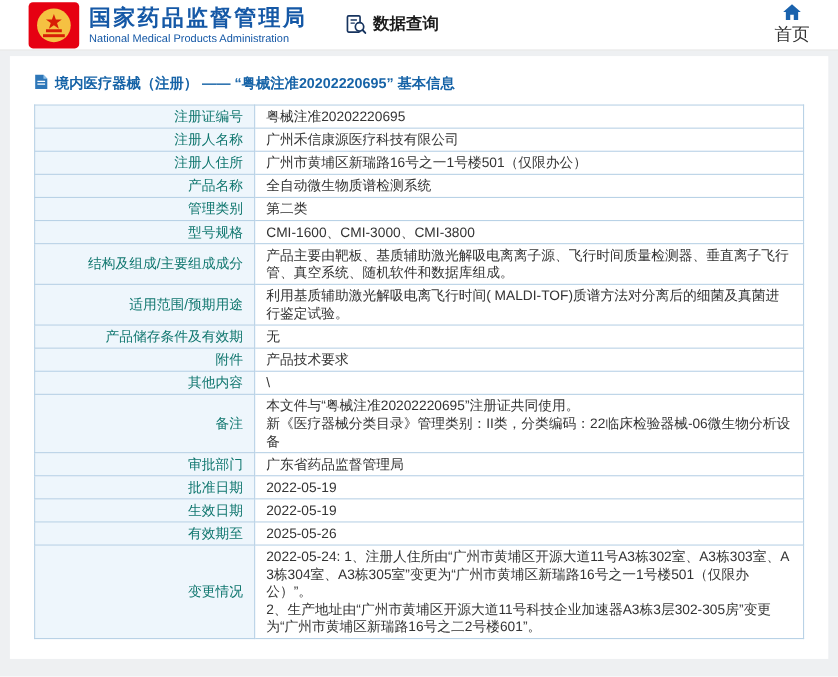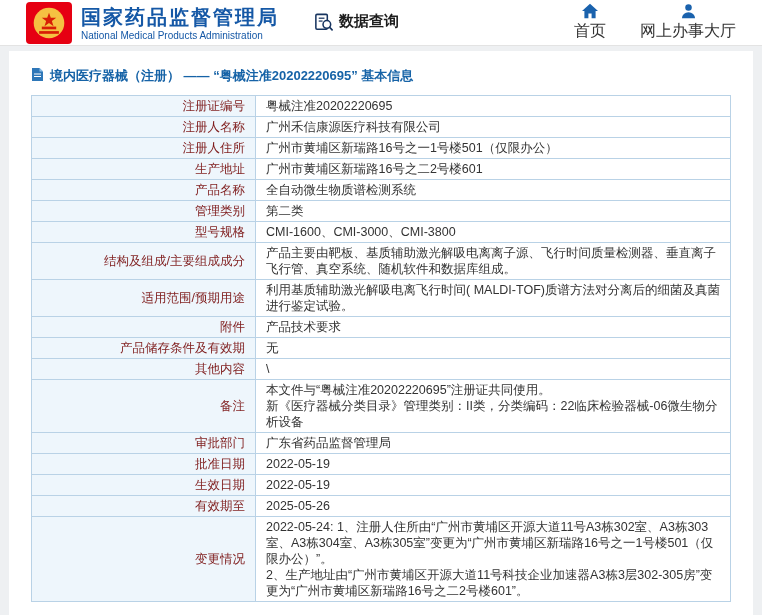--- a/index.html
+++ b/index.html
@@ -54,23 +54,23 @@
   table.info { border-collapse: collapse; width: 100%; table-layout: fixed; }
   table.info td {
     border: 1px solid #b9d2e6;
     font-size: 12.5px;
     line-height: 16px;
     padding: 2px 10px;
     vertical-align: middle;
   }
   td.label {
     background: #eef6fc;
-    width: 224px;
+    width: 200px;
     text-align: right;
-    color: #7f1d1d;
+    color: #0f766e;
   }
   td.value {
     background: #fff;
     text-align: left;
     color: #333;
     white-space: pre-line;
     word-break: break-all;
   }
   .icon { display: inline-block; line-height: 0; }
 </style>
@@ -106,29 +106,20 @@
   </div>
   <div class="header-nav">
     <div class="nav-item">
       <span class="icon">
         <svg width="18" height="16" viewBox="0 0 22 20">
           <path d="M11 1 L21 10 H18 V19 H13 V13 H9 V19 H4 V10 H1 Z" fill="#1a62ad"></path>
         </svg>
       </span>
       <span>首页</span>
     </div>
-    <div class="nav-item">
-      <span class="icon">
-        <svg width="17" height="16" viewBox="0 0 22 20">
-          <circle cx="11" cy="5.5" r="4.2" fill="#1a62ad"></circle>
-          <path d="M2.5 19.5 a8.5 8 0 0 1 17 0 Z" fill="#1a62ad"></path>
-        </svg>
-      </span>
-      <span>网上办事大厅</span>
-    </div>
   </div>
 </div>
 
 <div class="main">
   <div class="panel">
 
     <div class="breadcrumb">
       <span class="icon">
         <svg width="13" height="15" viewBox="0 0 13 15">
           <path d="M1 1 h7.5 l3.5 3.5 V14 H1 Z" fill="#2e77b8"></path>
@@ -148,50 +139,46 @@
       </tr>
       <tr>
         <td class="label">注册人名称</td>
         <td class="value">广州禾信康源医疗科技有限公司</td>
       </tr>
       <tr>
         <td class="label">注册人住所</td>
         <td class="value">广州市黄埔区新瑞路16号之一1号楼501（仅限办公）</td>
       </tr>
       <tr>
-        <td class="label">生产地址</td>
-        <td class="value">广州市黄埔区新瑞路16号之二2号楼601</td>
-      </tr>
-      <tr>
         <td class="label">产品名称</td>
         <td class="value">全自动微生物质谱检测系统</td>
       </tr>
       <tr>
         <td class="label">管理类别</td>
         <td class="value">第二类</td>
       </tr>
       <tr>
         <td class="label">型号规格</td>
         <td class="value">CMI-1600、CMI-3000、CMI-3800</td>
       </tr>
       <tr>
         <td class="label">结构及组成/主要组成成分</td>
         <td class="value">产品主要由靶板、基质辅助激光解吸电离离子源、飞行时间质量检测器、垂直离子飞行管、真空系统、随机软件和数据库组成。</td>
       </tr>
       <tr>
         <td class="label">适用范围/预期用途</td>
         <td class="value">利用基质辅助激光解吸电离飞行时间( MALDI-TOF)质谱方法对分离后的细菌及真菌进行鉴定试验。</td>
       </tr>
       <tr>
+        <td class="label">产品储存条件及有效期</td>
+        <td class="value">无</td>
+      </tr>
+      <tr>
         <td class="label">附件</td>
         <td class="value">产品技术要求</td>
-      </tr>
-      <tr>
-        <td class="label">产品储存条件及有效期</td>
-        <td class="value">无</td>
       </tr>
       <tr>
         <td class="label">其他内容</td>
         <td class="value">\</td>
       </tr>
       <tr>
         <td class="label">备注</td>
         <td class="value">本文件与“粤械注准20202220695”注册证共同使用。
 新《医疗器械分类目录》管理类别：II类，分类编码：22临床检验器械-06微生物分析设备</td>
       </tr>

